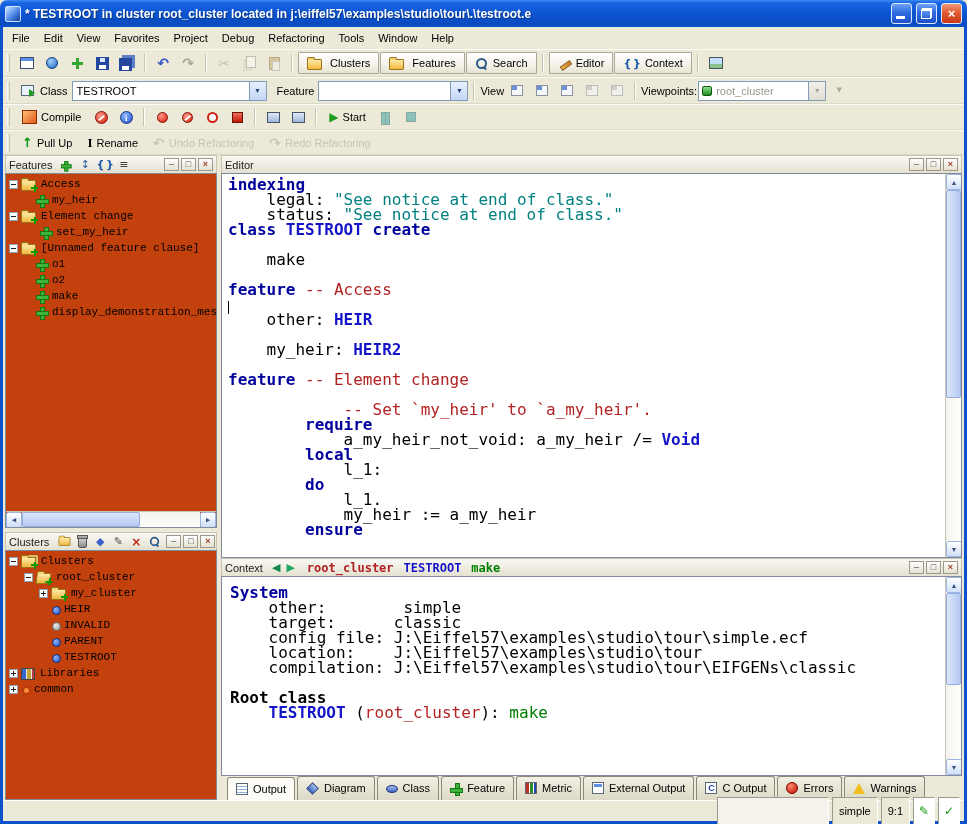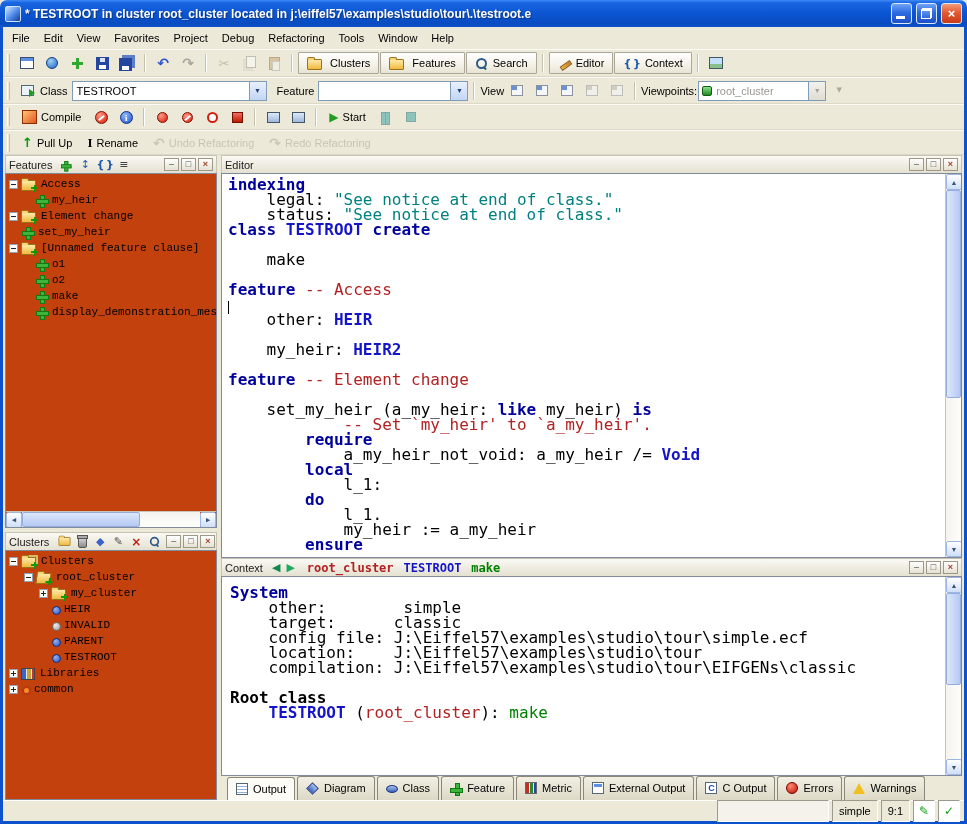--- a/index.html
+++ b/index.html
@@ -195,21 +195,21 @@
   .tabic-external{background:#FFF;border:1px solid #567;}
   .tabic-external::after{content:"";position:absolute;left:1px;right:1px;top:1px;height:3px;background:#5E90E8;}
   .tabic-coutput{background:#FFF;border:1px solid #567;}
   .tabic-coutput::after{content:"C";position:absolute;inset:0;color:#2048B0;font:bold 9px/11px "Liberation Sans",sans-serif;text-align:center;}
   .tabic-errors{border-radius:50%;background:radial-gradient(circle at 35% 30%,#FF8A70,#C01000);border:1px solid #700;}
   .tabic-warnings{width:0;height:0;border-left:6px solid transparent;border-right:6px solid transparent;border-bottom:11px solid #F0C020;}
 
   
   .statusbar{height:21px;flex:none;display:flex;align-items:center;gap:3px;padding:1px 4px;border-top:1px solid #FFF;}
   .sb-spacer{flex:1;}
-  .sb-cell{height:22px;display:flex;align-items:center;padding:0 6px;background:#ECE9D8;
+  .sb-cell{height:28px;display:flex;align-items:center;padding:0 6px;background:#ECE9D8;
     border:1px solid;border-color:#9C9A8C #FFFFFF #FFFFFF #9C9A8C;text-align:center;}
   .sb-prog{width:112px;background:#F4F2EA;}
   .sb-ic{width:22px;justify-content:center;padding:0;background:#FFF;}
   .g-pencilg{color:#0C9A0C;font-size:12px;}
   .g-checkg{color:#0C9A0C;font-size:12px;font-weight:bold;}
 </style>
 </head>
 <body>
 
 <div class="window">
@@ -464,21 +464,21 @@
                   <span class="tic ic-feature"></span>
                   <span class="tlabel">my_heir</span>
                 </div>
                 <div class="trow" style="padding-left: 3px;">
                   <span class="exp"></span>
                   <span class="tic ic-folder">
                     <span class="fbadge"></span>
                   </span>
                   <span class="tlabel">Element change</span>
                 </div>
-                <div class="trow" style="padding-left: 4px;">
+                <div class="trow" style="padding-left: 22px;">
                   <span class="exp hidden"></span>
                   <span class="tic ic-feature"></span>
                   <span class="tlabel">set_my_heir</span>
                 </div>
                 <div class="trow" style="padding-left: 3px;">
                   <span class="exp"></span>
                   <span class="tic ic-folder">
                     <span class="fbadge"></span>
                   </span>
                   <span class="tlabel">[Unnamed feature clause]</span>
@@ -624,21 +624,20 @@
                 <div class="cline"><span class="tok-p">    make</span></div>
                 <div class="cline">&nbsp;</div>
                 <div class="cline"><span class="tok-k">feature </span><span class="tok-m">-- Access</span></div>
                 <div class="cline"><span class="caret"></span></div>
                 <div class="cline"><span class="tok-p">    other: </span><span class="tok-c">HEIR</span></div>
                 <div class="cline">&nbsp;</div>
                 <div class="cline"><span class="tok-p">    my_heir: </span><span class="tok-c">HEIR2</span></div>
                 <div class="cline">&nbsp;</div>
                 <div class="cline"><span class="tok-k">feature </span><span class="tok-m">-- Element change</span></div>
                 <div class="cline">&nbsp;</div>
-                <div class="cline"><span class="tok-p">    set_my_heir (a_my_heir: </span><span class="tok-k">like</span><span class="tok-p"> my_heir) </span><span class="tok-k">is</span></div>
                 <div class="cline"><span class="tok-m">            -- Set `my_heir' to `a_my_heir'.</span></div>
                 <div class="cline"><span class="tok-k">        require</span></div>
                 <div class="cline"><span class="tok-p">            a_my_heir_not_void: a_my_heir /= </span><span class="tok-c">Void</span></div>
                 <div class="cline"><span class="tok-k">        local</span></div>
                 <div class="cline"><span class="tok-p">            l_1:</span></div>
                 <div class="cline"><span class="tok-k">        do</span></div>
                 <div class="cline"><span class="tok-p">            l_1.</span></div>
                 <div class="cline"><span class="tok-p">            my_heir := a_my_heir</span></div>
                 <div class="cline"><span class="tok-k">        ensure</span></div>
               </div>

